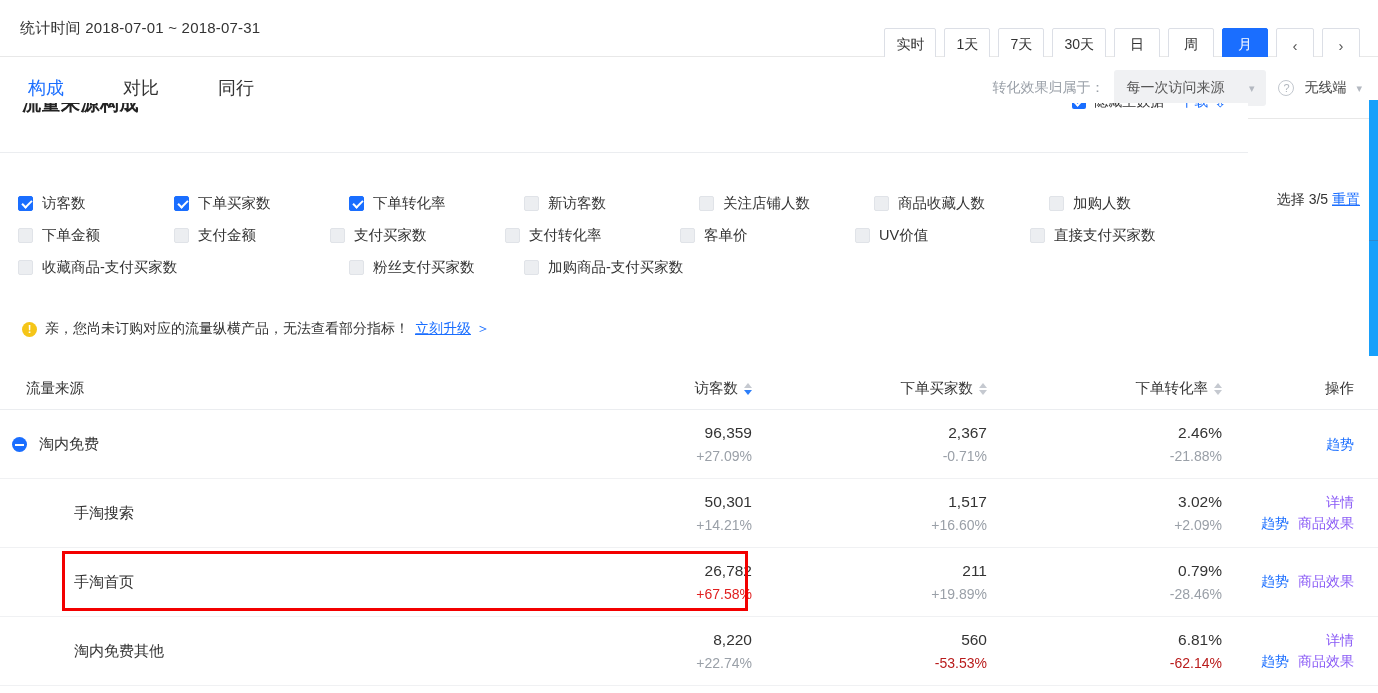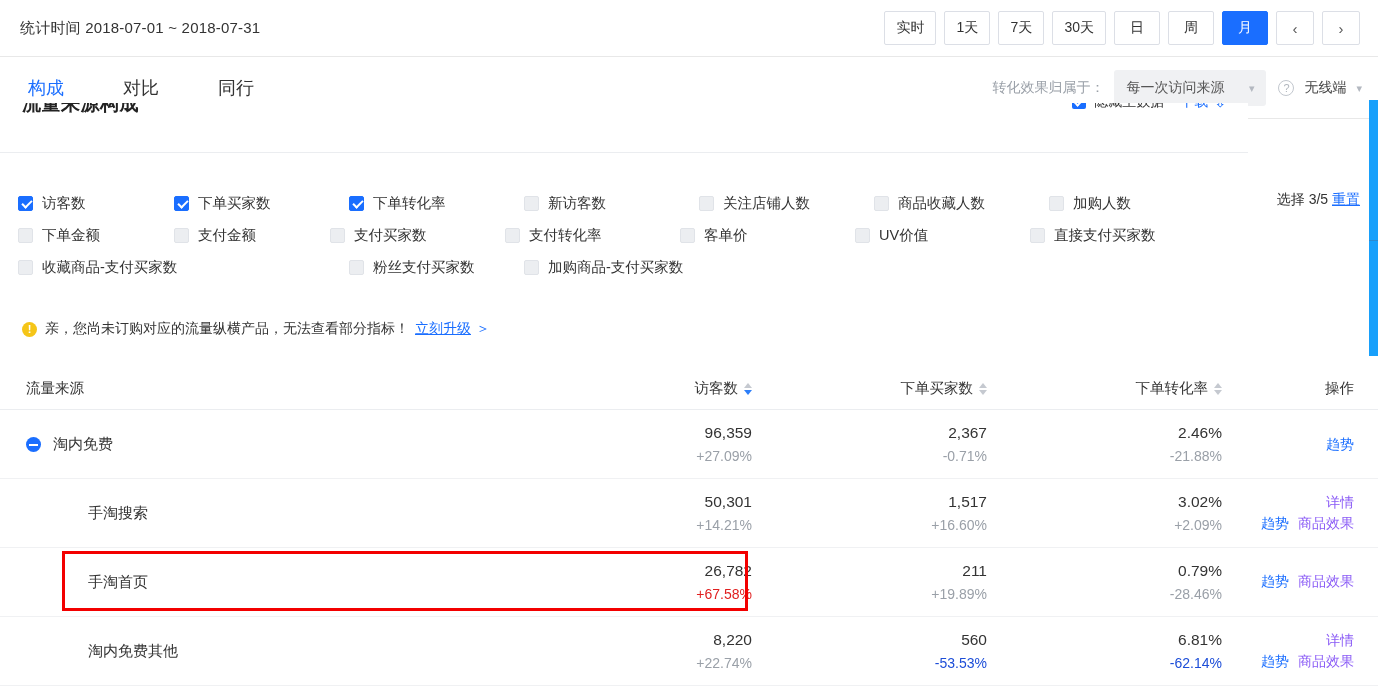--- a/index.html
+++ b/index.html
@@ -15,21 +15,21 @@
   
   .topbar {
     position: absolute; top: 0; left: 0; width: 1378px; height: 57px;
     background: #fff; border-bottom: 1px solid #e8e8e8;
     display: flex; align-items: center;
   }
   .stat-time {
     margin-left: 20px; font-size: 15px; color: #333; letter-spacing: .2px;
   }
   .range-group {
-    position: absolute; right: 18px; top: 11px;
+    position: absolute; right: 18px; top: 28px;
     display: flex; align-items: center;
   }
   .range-btn {
     min-width: 46px; height: 34px; padding: 0 11px;
     border: 1px solid #dcdfe6; background: #fff;
     font-size: 14px; color: #333; cursor: pointer;
     display: flex; align-items: center; justify-content: center;
     margin-left: 8px; border-radius: 2px;
     font-family: "Liberation Sans", sans-serif;
   }
@@ -137,39 +137,39 @@
   .notice .up { color: #1a6eff; text-decoration: underline; margin-left: 6px; cursor: pointer;}
   .notice .gt { color: #1a6eff; margin-left: 5px; }
 
   
   .tbl { position: absolute; top: 368px; left: 0; width: 1378px; }
   .thead, .trow { display: flex; align-items: center; width: 1378px; }
   .thead {
     height: 42px; border-bottom: 1px solid #ebedf0; font-size: 14.5px; color: #333;
   }
   .trow { height: 69px; border-bottom: 1px solid #f0f1f3; }
-  .c-src   { width: 535px; padding-left: 26px; display: flex; align-items: center; }
+  .c-src   { width: 535px; padding-left: 12px; display: flex; align-items: center; }
   .c-num   { width: 235px; text-align: right; padding-right: 18px; }
   .c-num2  { width: 235px; text-align: right; padding-right: 18px; }
   .c-num3  { width: 235px; text-align: right; padding-right: 18px; }
   .c-op    { width: 138px; text-align: right; padding-right: 24px; }
   .th-sort { display: inline-flex; align-items: center; justify-content: flex-end; }
   .sorter { display: inline-flex; flex-direction: column; margin-left: 6px; line-height: 0; }
   .sorter i {
     width: 0; height: 0; border-left: 4.5px solid transparent;
     border-right: 4.5px solid transparent; display: block;
   }
   .sorter i.up   { border-bottom: 5px solid #c5c9d0; margin-bottom: 2px; }
   .sorter i.down { border-top: 5px solid #c5c9d0; }
   .sorter.desc i.down { border-top-color: #2d7ff9; }
 
   .val  { font-size: 15.5px; color: #333; line-height: 20px; }
   .delta{ font-size: 14px; color: #9aa0a8; line-height: 20px; margin-top: 3px; }
   .delta.red   { color: #e02020; }
-  .delta.green { color: #1d4ed8; }
+  .delta.green { color: #b91c1c; }
 
   .expander {
     width: 15px; height: 15px; border-radius: 50%; background: #1a6eff;
     margin-right: 12px; position: relative; flex: none; cursor: pointer;
   }
   .expander:after {
     content: ""; position: absolute; left: 3px; top: 7px;
     width: 9px; height: 2px; background: #fff;
   }
   .src-name { font-size: 15px; color: #333; }

